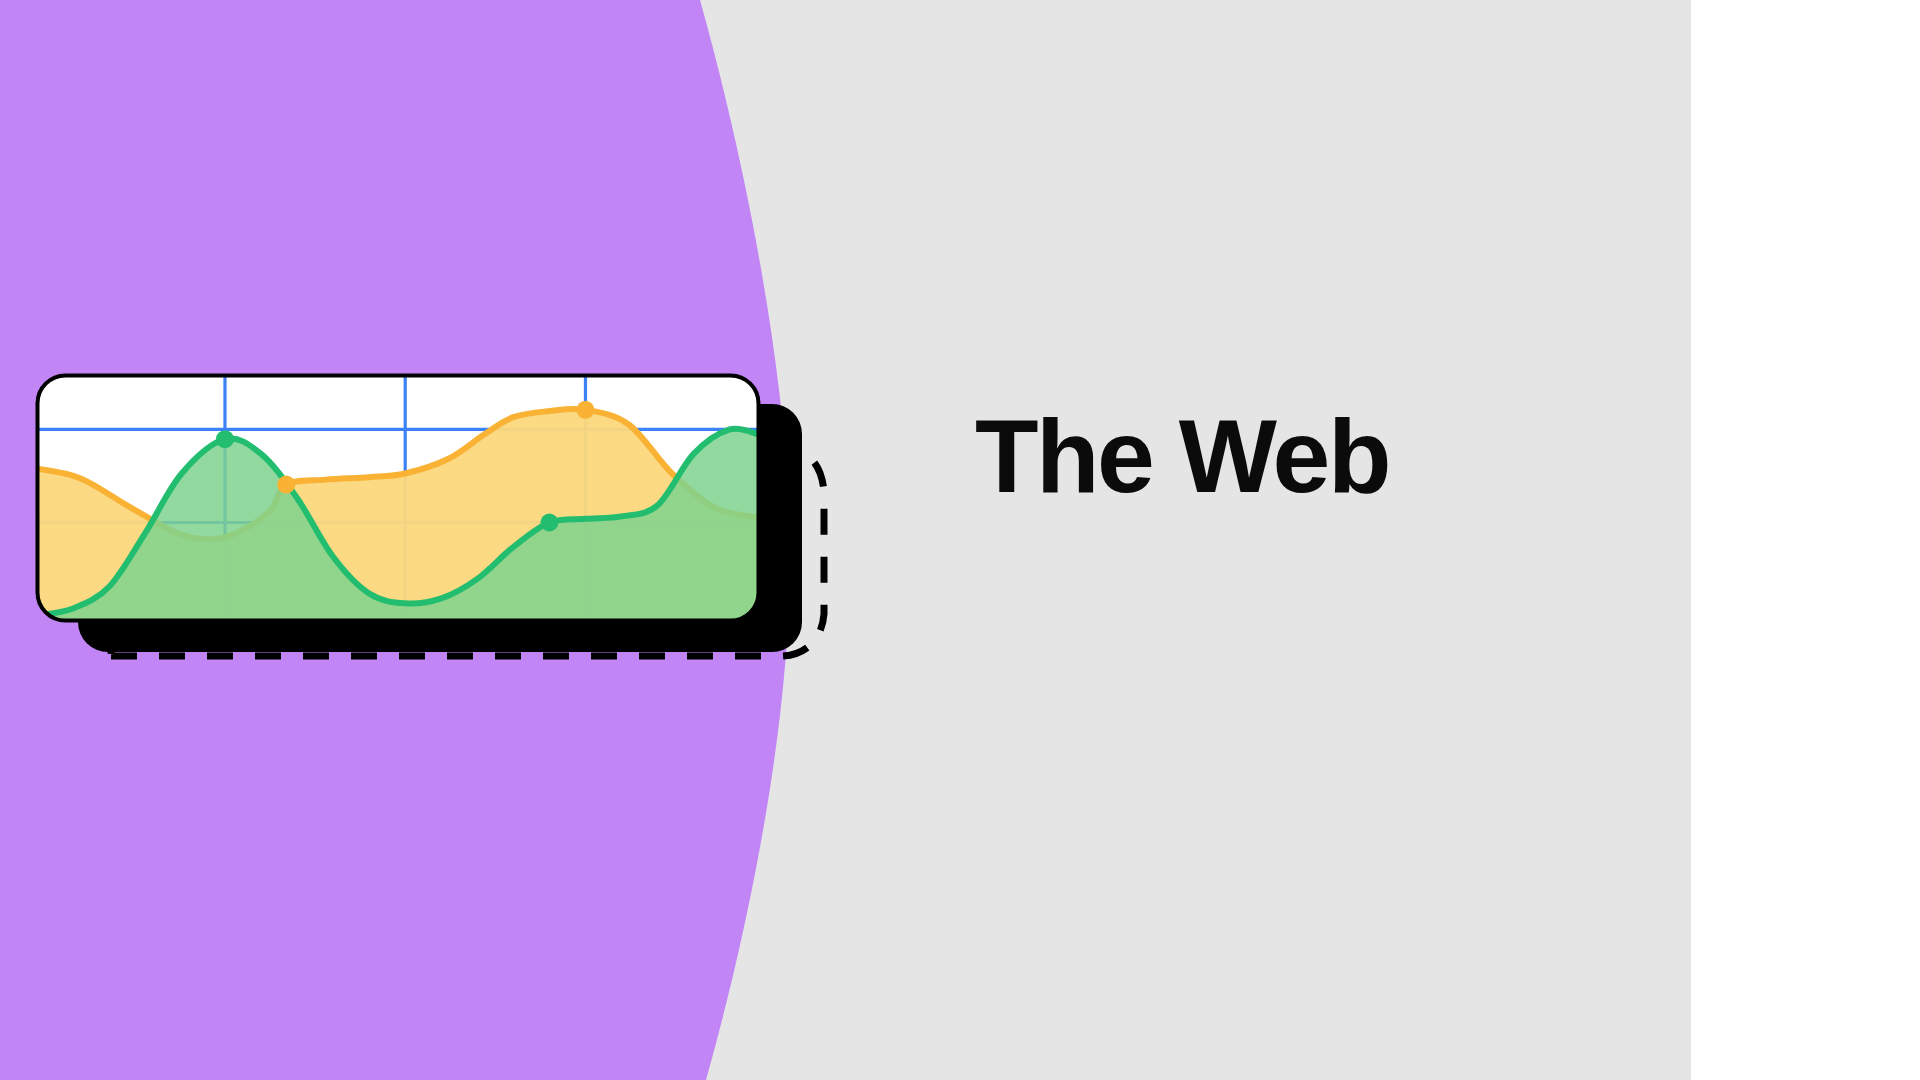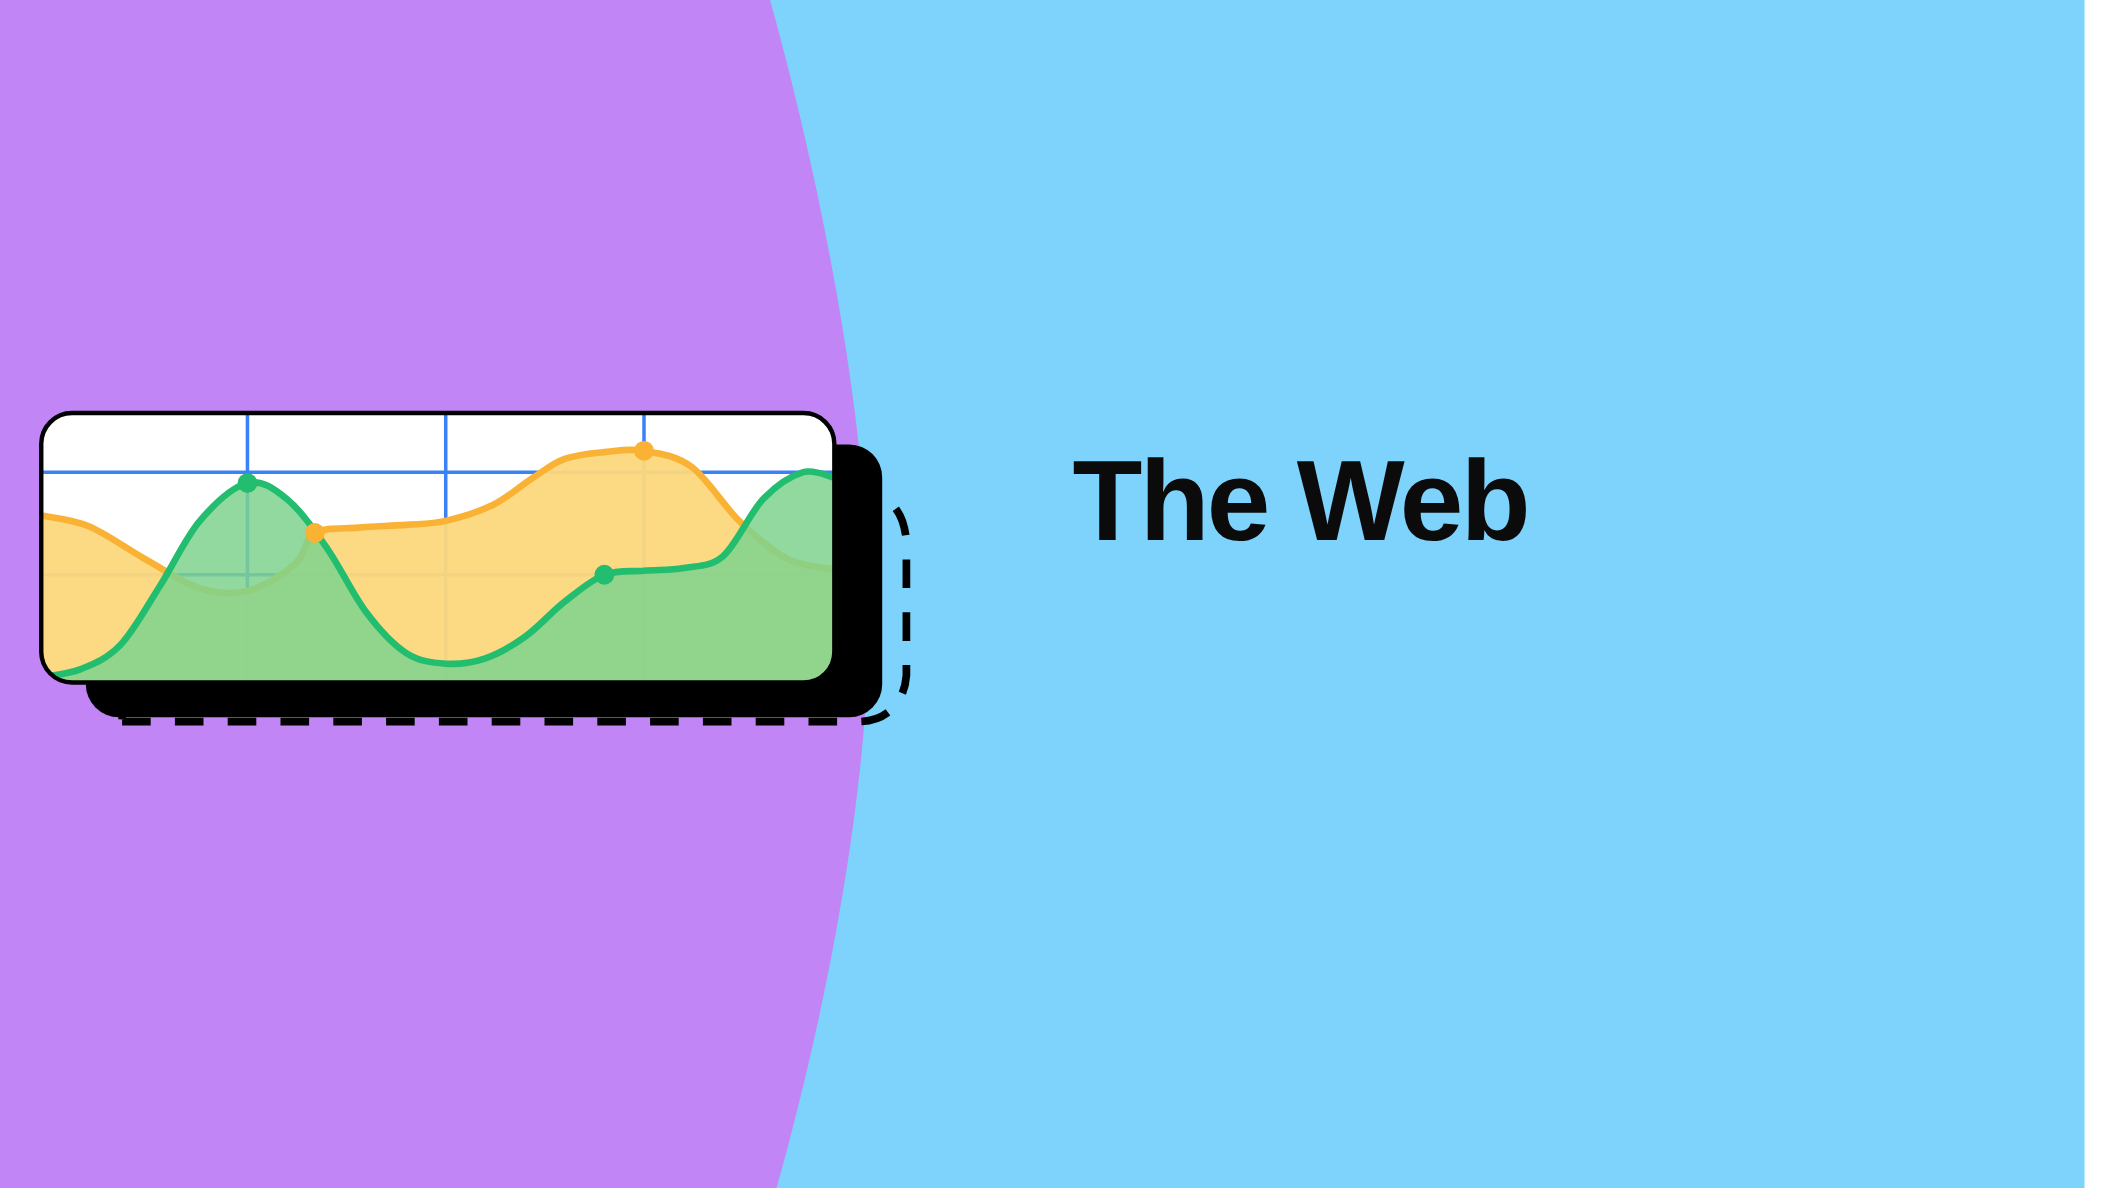--- a/index.html
+++ b/index.html
@@ -3,24 +3,24 @@
 <meta charset="utf-8">
 <title>The Web Platform Dashboard</title>
 <style>
   html, body {
     margin: 0;
     padding: 0;
     background: #ffffff;
   }
   #stage {
     position: relative;
-    width: 1895px;
+    width: 1691px;
     height: 1080px;
     overflow: hidden;
-    background: #7dd3fc;
+    background: #e5e5e5;
     font-family: "Liberation Sans", sans-serif;
   }
   .layer {
     position: absolute;
     inset: 0;
     width: 1920px;
     height: 1080px;
   }
   #purple-blob { z-index: 1; }
   #dashed-outline { z-index: 2; }

